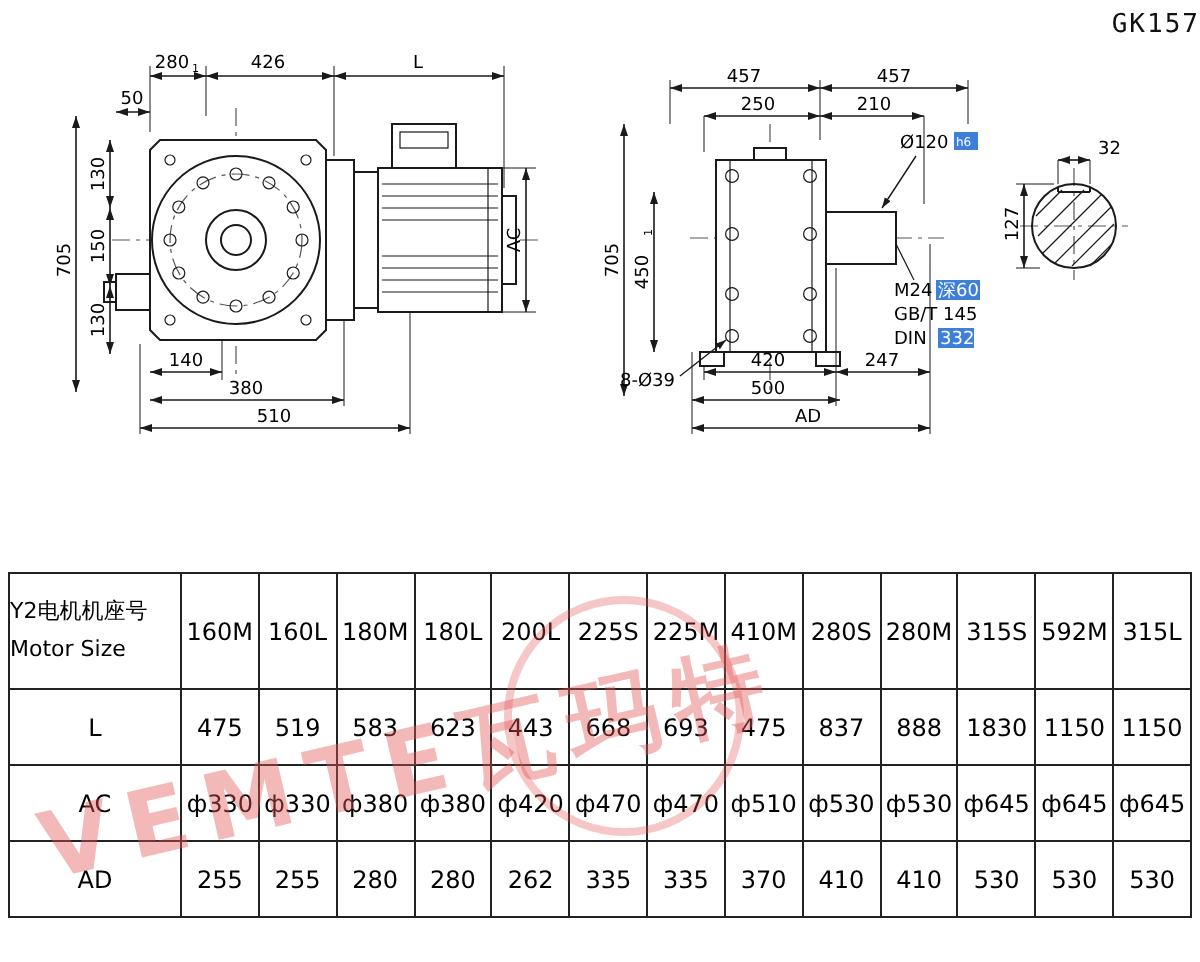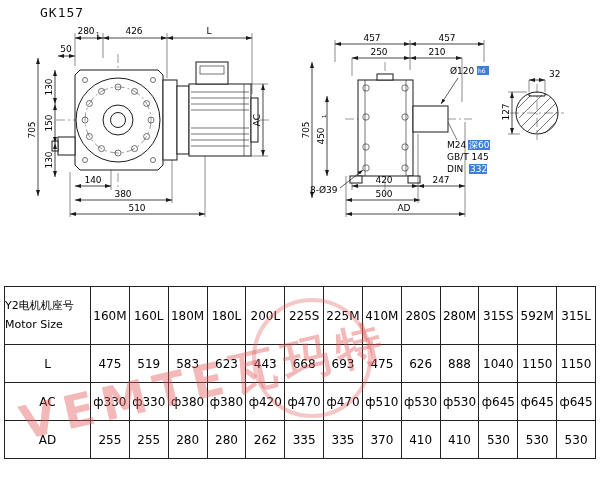--- a/index.html
+++ b/index.html
@@ -1,21 +1,21 @@
 <!DOCTYPE html>
 <html><head>
 <meta charset="utf-8">
 <style>
   html,body{margin:0;padding:0;}
   body{
     width:600px;height:481px;position:relative;background:#fff;overflow:hidden;
     font-family:"DejaVu Sans","Liberation Sans",sans-serif;color:#000;
   }
   .title{
-    position:absolute;top:5px;left:0;right:0;text-align:left;padding-left:40px;
+    position:absolute;top:5px;left:0;right:0;text-align:right;padding-left:40px;
     font-family:"DejaVu Sans Mono","Liberation Mono",monospace;
     font-size:13px;letter-spacing:1px;color:#111;
   }
   svg{position:absolute;left:0;top:0;}
   
   .ln{stroke:#1a1a1a;stroke-width:1;fill:none;}
   .lnf{stroke:#1a1a1a;stroke-width:1;fill:#fff;}
   .thin{stroke:#1a1a1a;stroke-width:.6;fill:none;}
   .cl{stroke:#555;stroke-width:.6;stroke-dasharray:9 3 2 3;fill:none;}
   .ext{stroke:#1a1a1a;stroke-width:.5;}
@@ -295,23 +295,23 @@
   <tr class="drow">
     <td>L</td>
     <td>475</td>
     <td>519</td>
     <td>583</td>
     <td>623</td>
     <td>443</td>
     <td>668</td>
     <td>693</td>
     <td>475</td>
-    <td>626</td>
+    <td>837</td>
     <td>888</td>
-    <td>1040</td>
+    <td>1830</td>
     <td>1150</td>
     <td>1150</td>
   </tr>
   <tr class="drow">
     <td>AC</td>
     <td>ф330</td>
     <td>ф330</td>
     <td>ф380</td>
     <td>ф380</td>
     <td>ф420</td>

